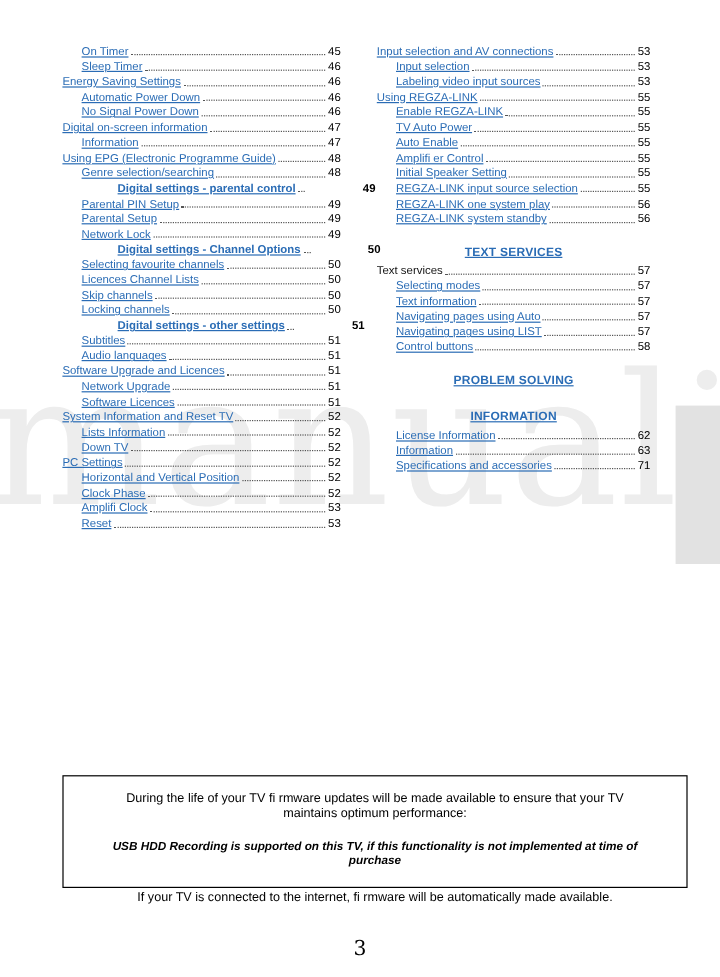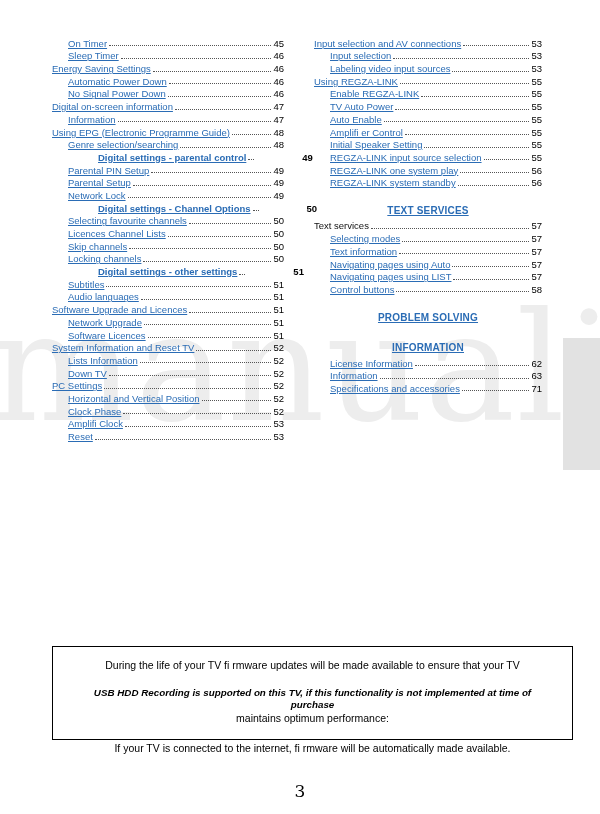--- a/index.html
+++ b/index.html
@@ -334,19 +334,19 @@
       </div>
       <div class="toc-row indent1">
         <span class="toc-label link">Specifications and accessories</span>
         <span class="toc-dots"></span>
         <span class="toc-page">71</span>
       </div>
     </div>
 
   <div class="notice">
     <div class="n-line">During the life of your TV fi rmware updates will be made available to ensure that your TV</div>
+    <div class="n-line">maintains optimum performance:</div>
     <div class="n-line bold-italic">USB HDD Recording is supported on this TV, if this functionality is not implemented at time of purchase</div>
-    <div class="n-line">maintains optimum performance:</div>
     <div class="n-line last">If your TV is connected to the internet, fi rmware will be automatically made available.</div>
   </div>
 
   <div class="page-number">3</div>
 </div>
 
 </body></html>

